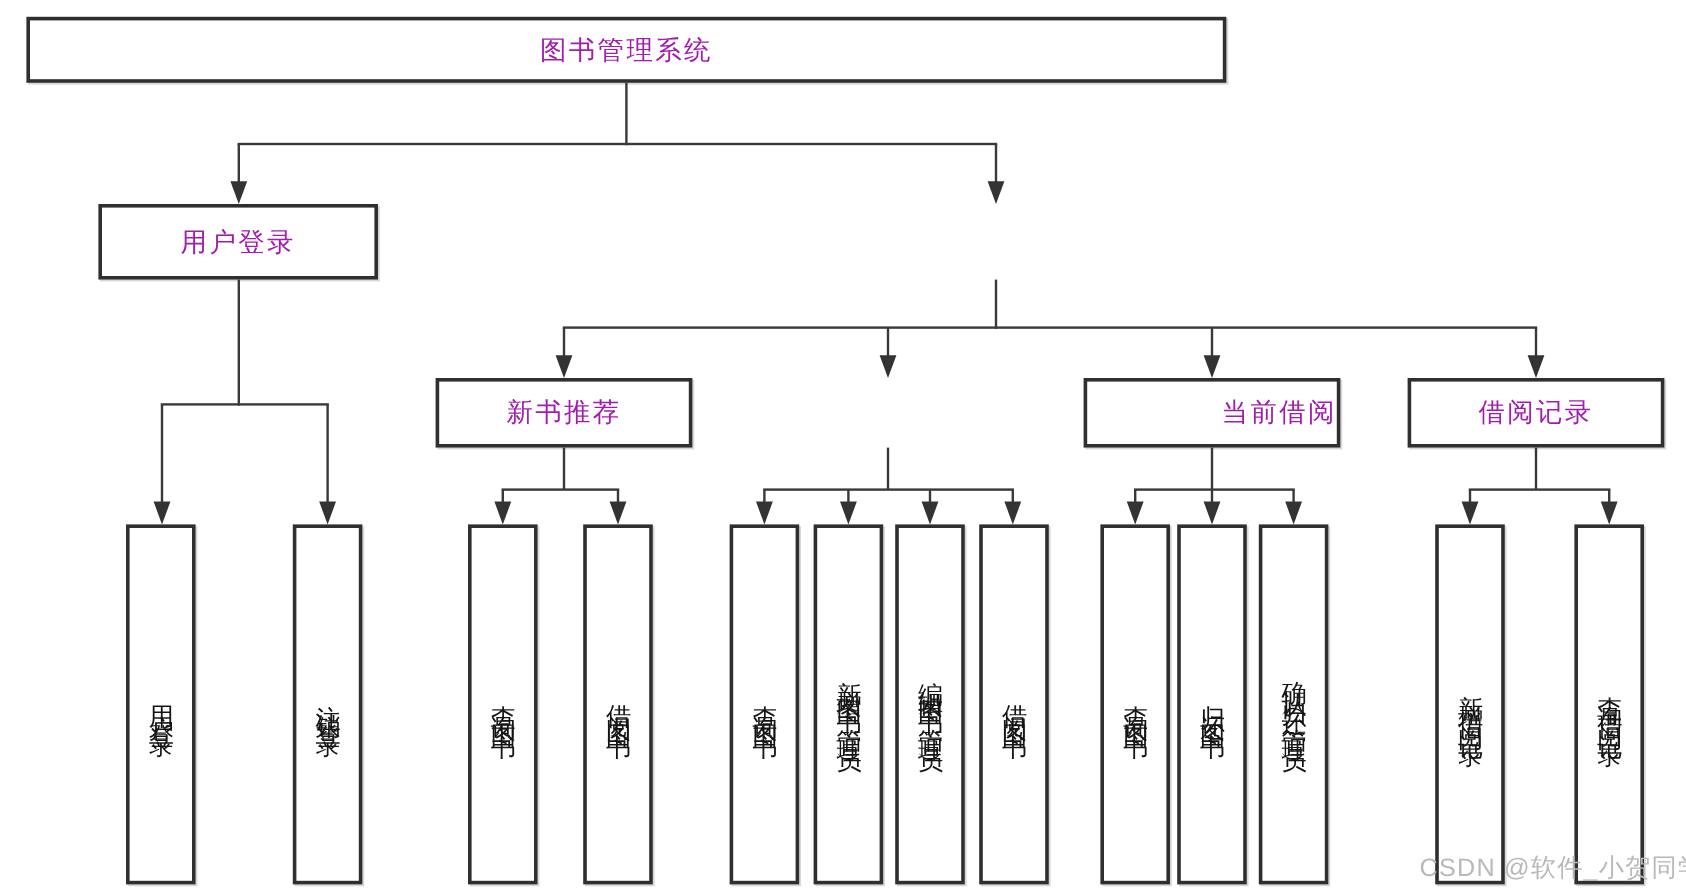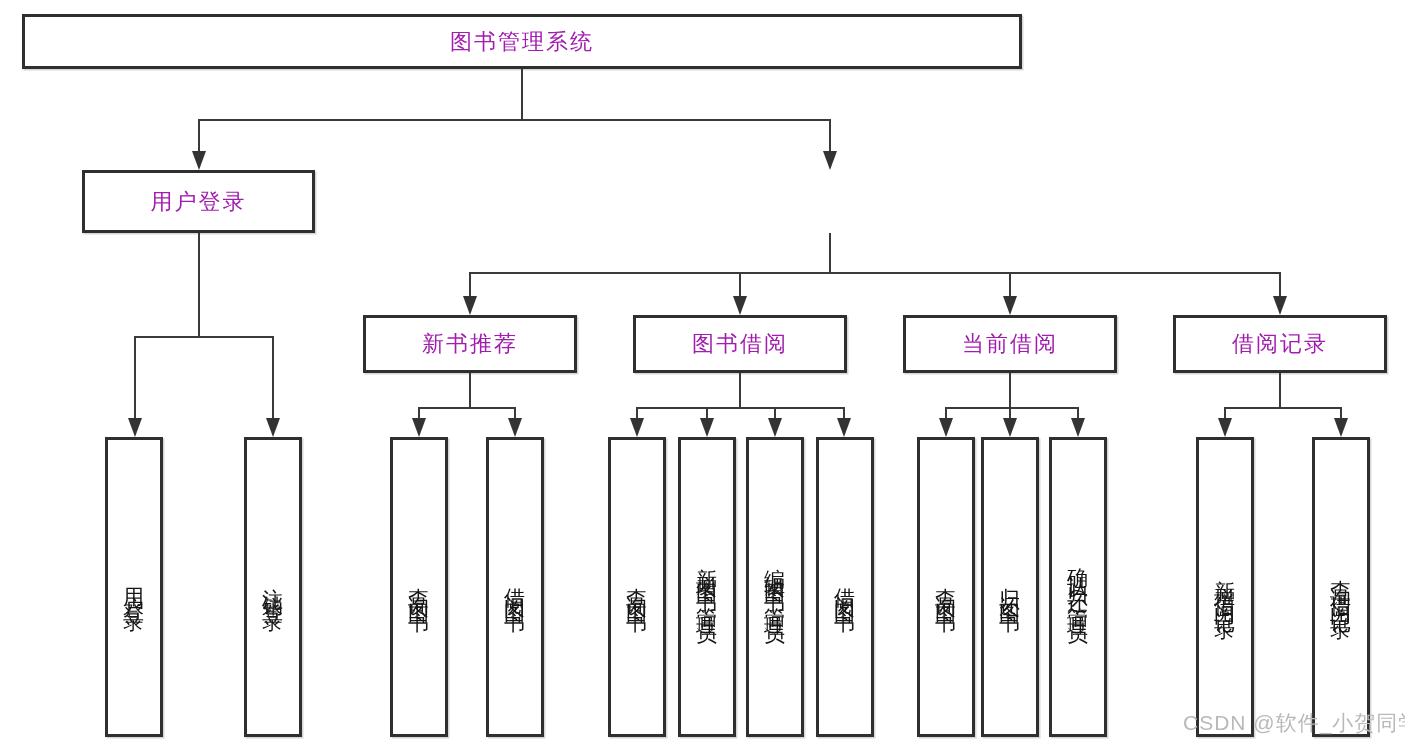--- a/index.html
+++ b/index.html
@@ -63,24 +63,21 @@
     <span class="lbl">图书管理系统</span>
   </div>
 
   <div class="box" style="left:82px;top:170px;width:233px;height:63px;">
     <span class="lbl">用户登录</span>
   </div>
 
   <div class="box" style="left:363px;top:315px;width:214px;height:58px;">
     <span class="lbl">新书推荐</span>
   </div>
-  <div class="box" style="left:633px;top:315px;width:214px;height:58px;">
-    <span class="lbl">图书借阅</span>
-  </div>
-  <div class="box" style="left:903px;top:315px;width:214px;height:58px;">
+  <div class="box" style="left:903px;top:315px;width:214px;height:58px;justify-content:flex-end;">
     <span class="lbl">当前借阅</span>
   </div>
   <div class="box" style="left:1173px;top:315px;width:214px;height:58px;">
     <span class="lbl">借阅记录</span>
   </div>
 
   <div class="box leaf" style="left:105px;">
     <span class="vtxt">用户登录</span>
   </div>
   <div class="box leaf" style="left:244px;">

